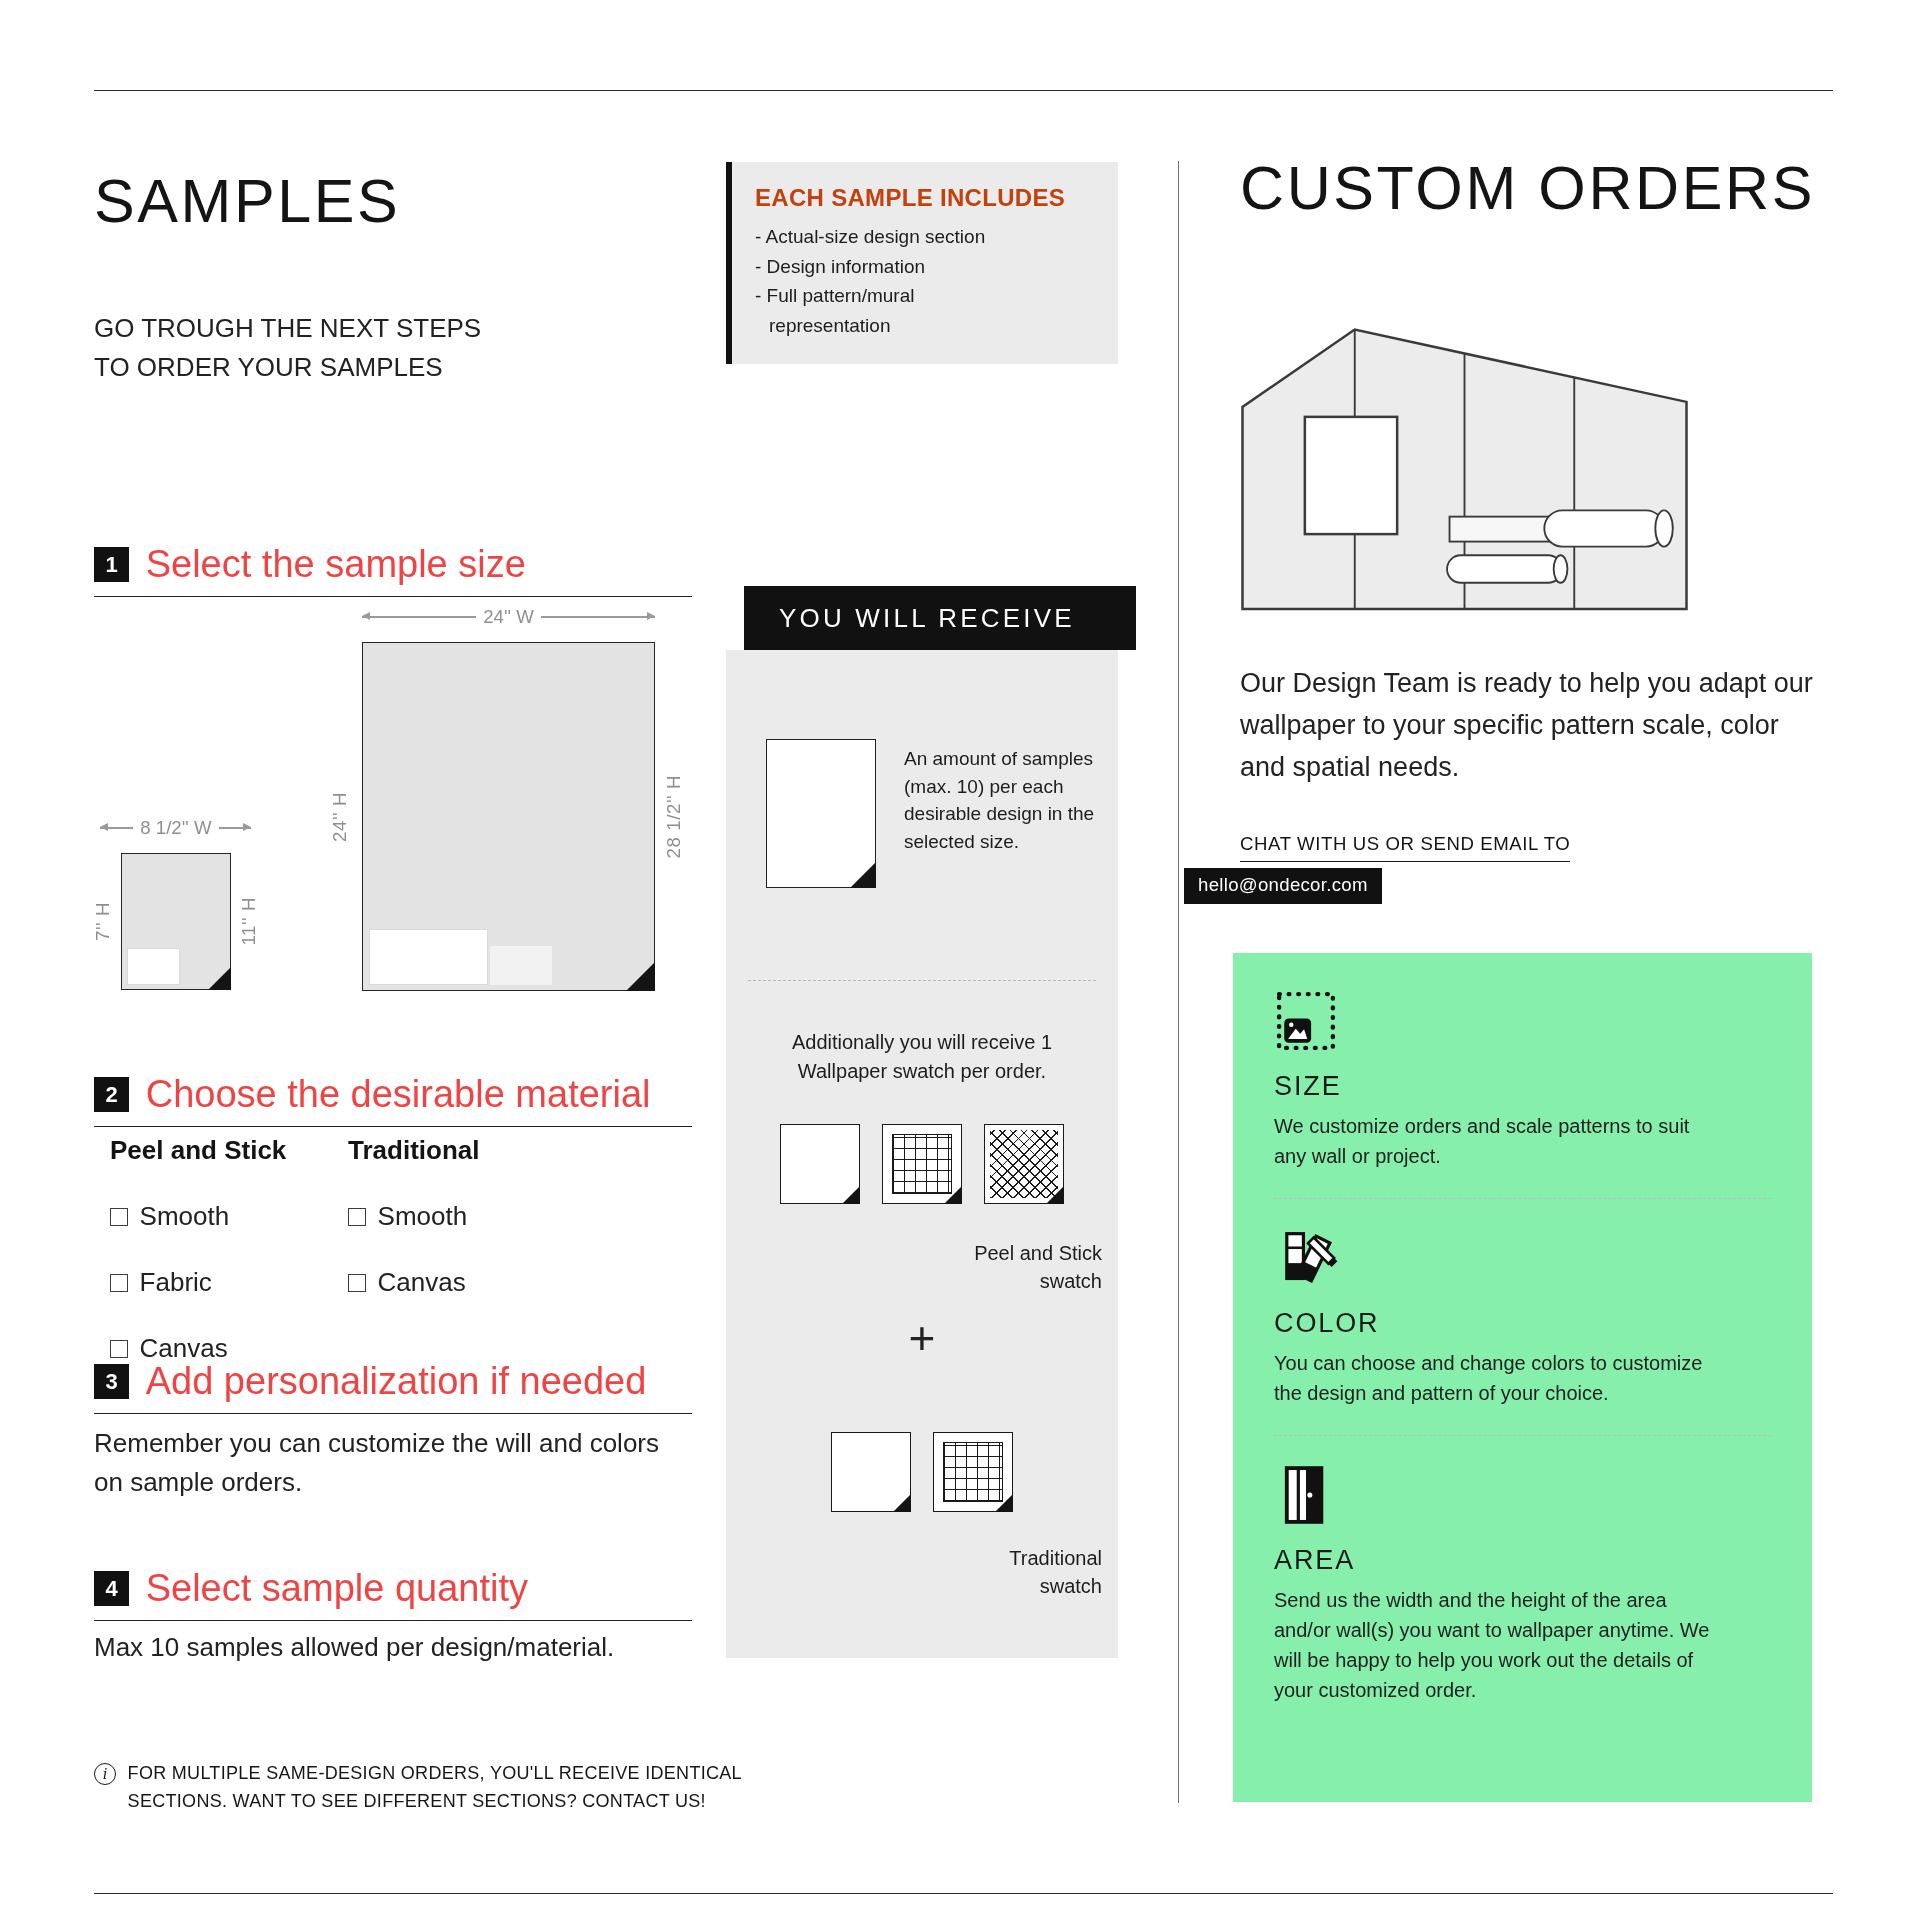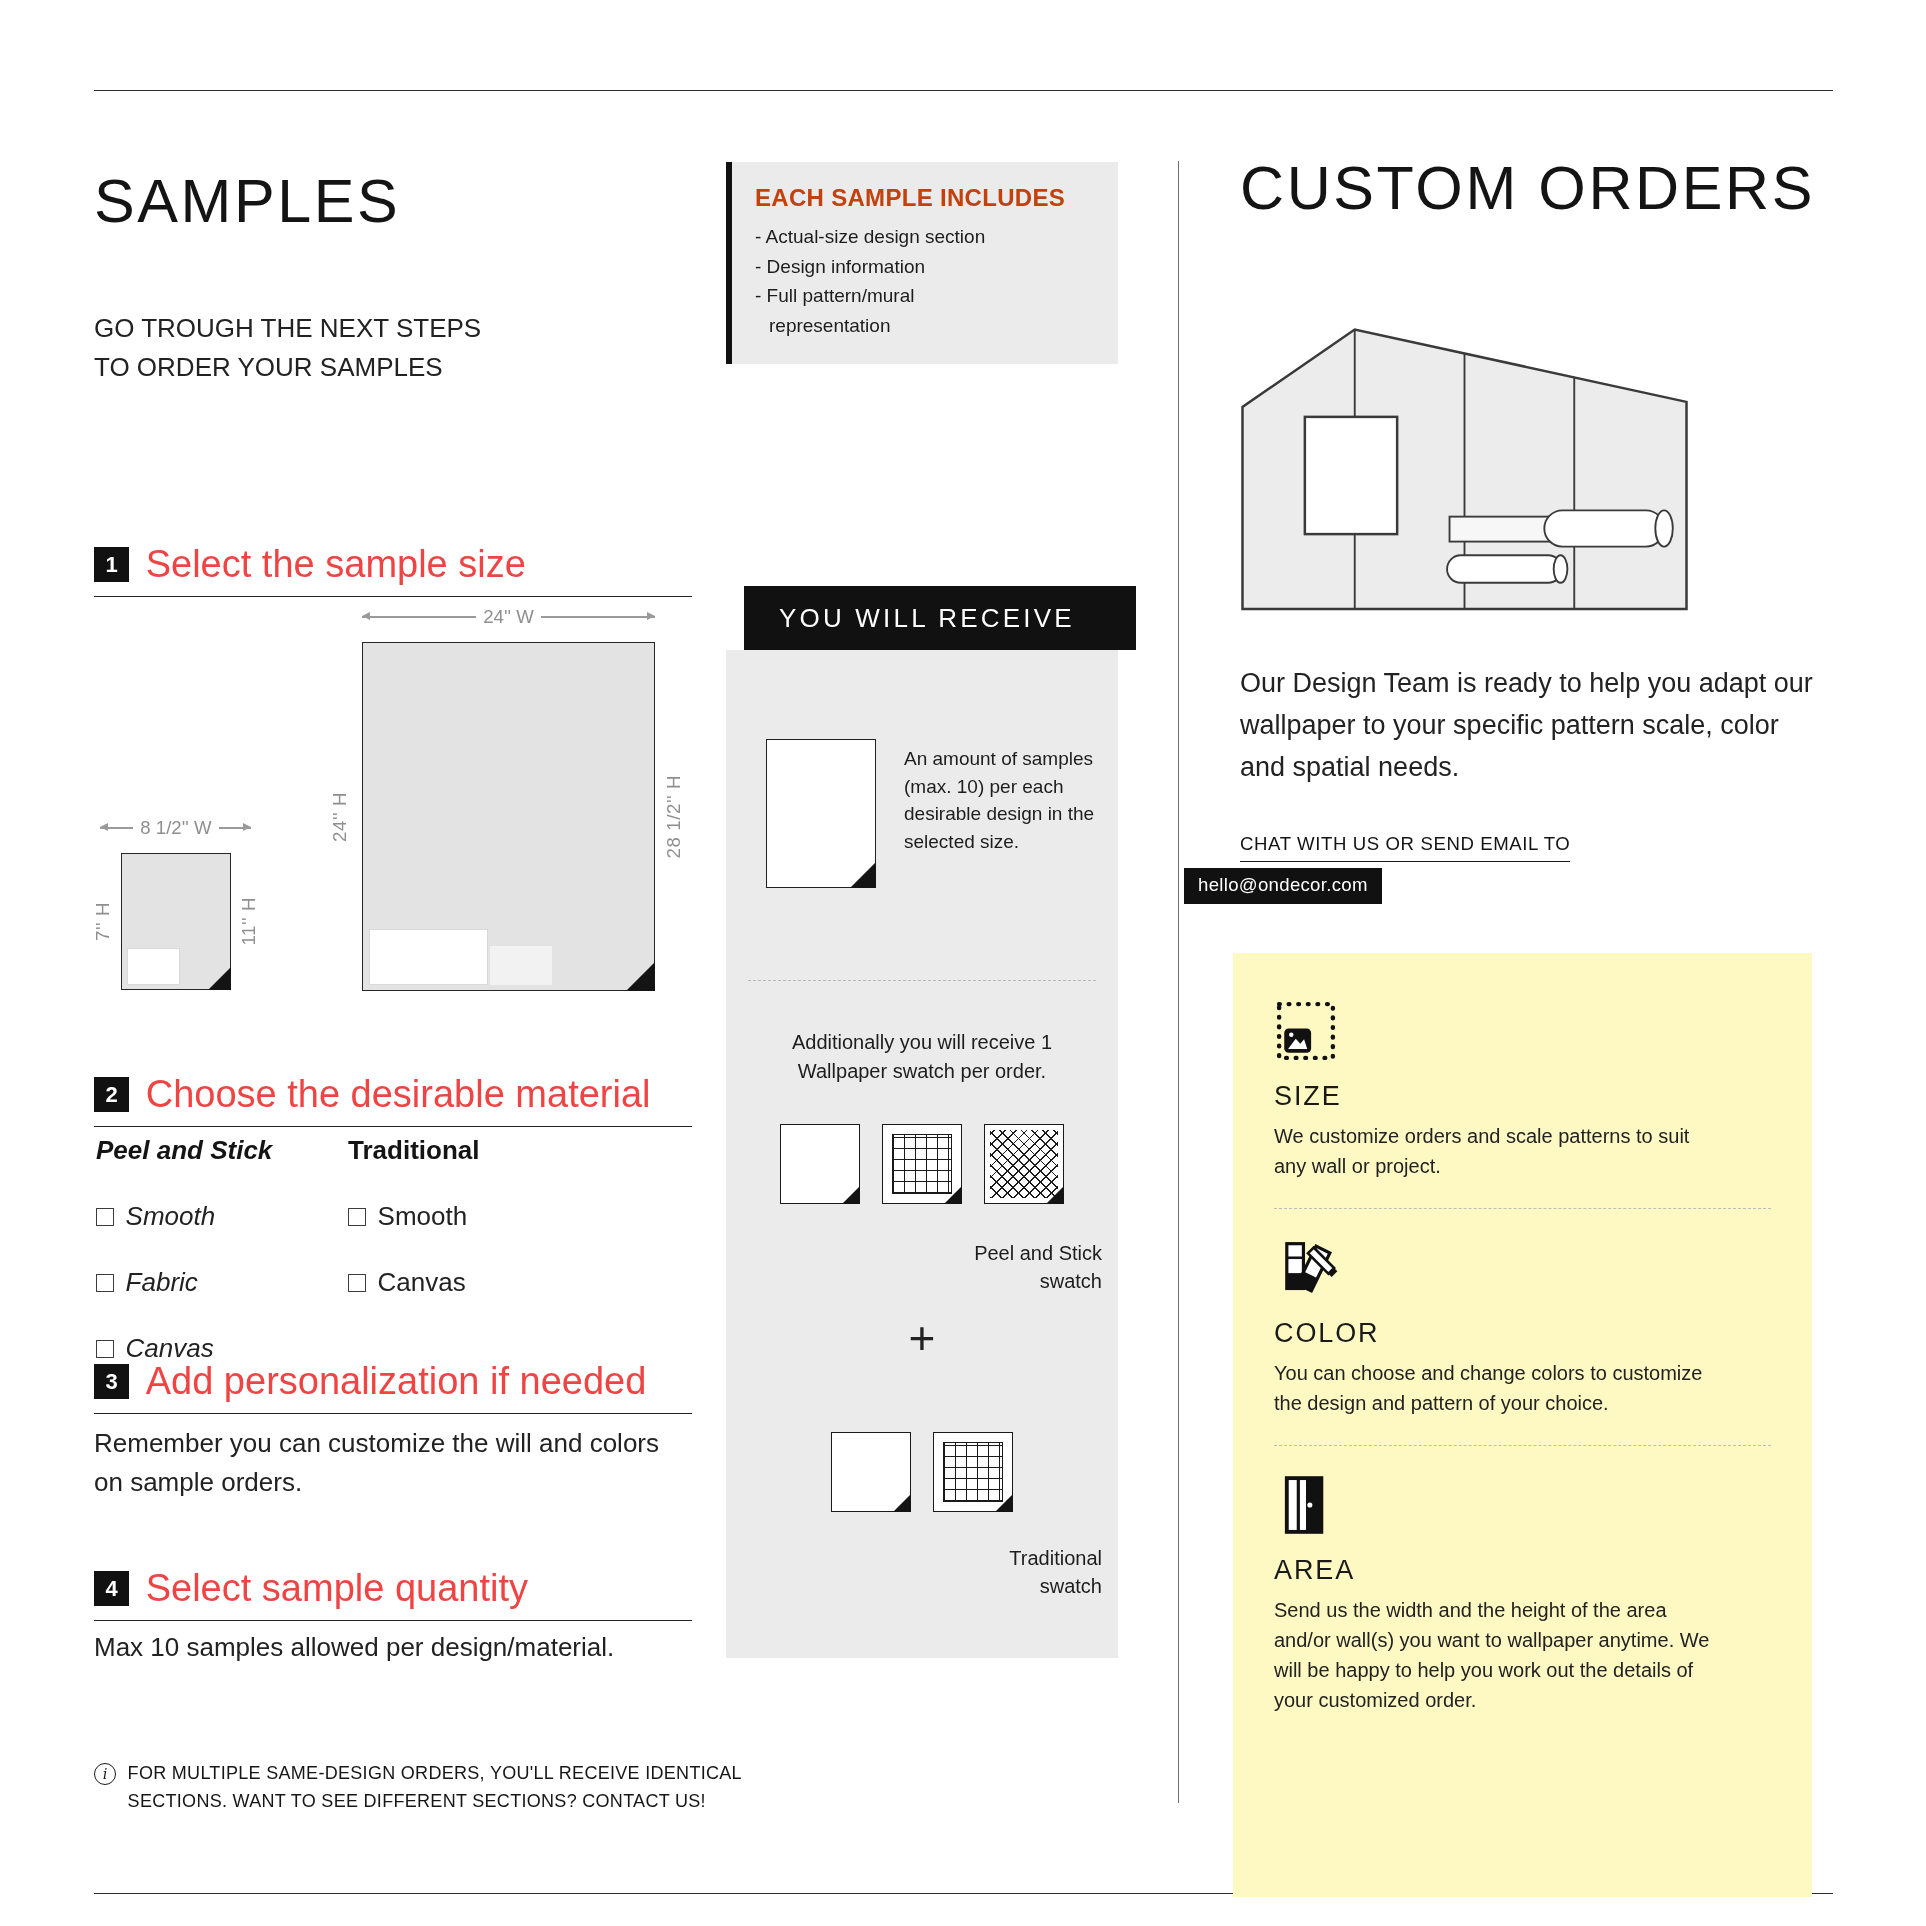--- a/index.html
+++ b/index.html
@@ -98,21 +98,21 @@
       repeating-linear-gradient(-45deg, #1a1a1a 0 1.3px, transparent 1.3px 7.7px);
   }
   .swatch-label { position:absolute; left:0; right:16px; text-align:right; font-size:20px; line-height:1.4; color:#1d1d1d; }
   .swatch-label .inner { display:inline-block; max-width:154px; }
   .plus-sign { position:absolute; left:0; right:0; text-align:center; font-size:46px; font-weight:300; color:#222; }
 
   
   .custom-intro { font-size:27px; line-height:1.55; color:#222; width:578px; }
   .chat-label { display:inline-block; font-size:18.6px; letter-spacing:0.6px; color:#141414; border-bottom:1.3px solid #1a1a1a; padding-bottom:6.4px; }
   .email-badge { display:inline-block; background:#111; color:#fff; font-size:18.6px; letter-spacing:0.3px; padding:6.4px 14px 7.7px 14px; }
-  .custom-panel { width:579px; height:944px; background:#fef9c3; padding:46px 41px; }
+  .custom-panel { width:579px; height:849px; background:#86efac; padding:36px 41px; }
   .feature-icon { width:64px; height:64px; display:block; }
   .feature-name { font-size:27px; letter-spacing:1.9px; color:#1a1a1a; margin-top:18px; }
   .feature-text { font-size:20px; line-height:1.5; color:#222; margin-top:9px; max-width:443px; }
   .feature-div { border-top:1.3px dashed #bdbdbd; margin:27px 0; }
 
   .col-divider { width:1.3px; background:#6f6f6f; }
 </style>
 </head>
 <body>
 
@@ -174,21 +174,21 @@
     <div class="fold smf"></div>
   </div>
 </div>
 
 <div class="abs step-header" style="left:94px; top:1073px;">
   <div class="step-num">2</div>
   <div class="step-title">Choose the desirable material</div>
 </div>
 
 <div class="abs" style="left:94px; top:1135px; width:598px;">
-  <div style="position:absolute; left:2px; top:0;font-style:italic;">
+  <div style="position:absolute; left:16px; top:0;">
     <div class="mat-col-title">Peel and Stick</div>
     <div class="mat-option">
       <span class="checkbox"></span>
       <span>Smooth</span>
     </div>
     <div class="mat-option">
       <span class="checkbox"></span>
       <span>Fabric</span>
     </div>
     <div class="mat-option">

